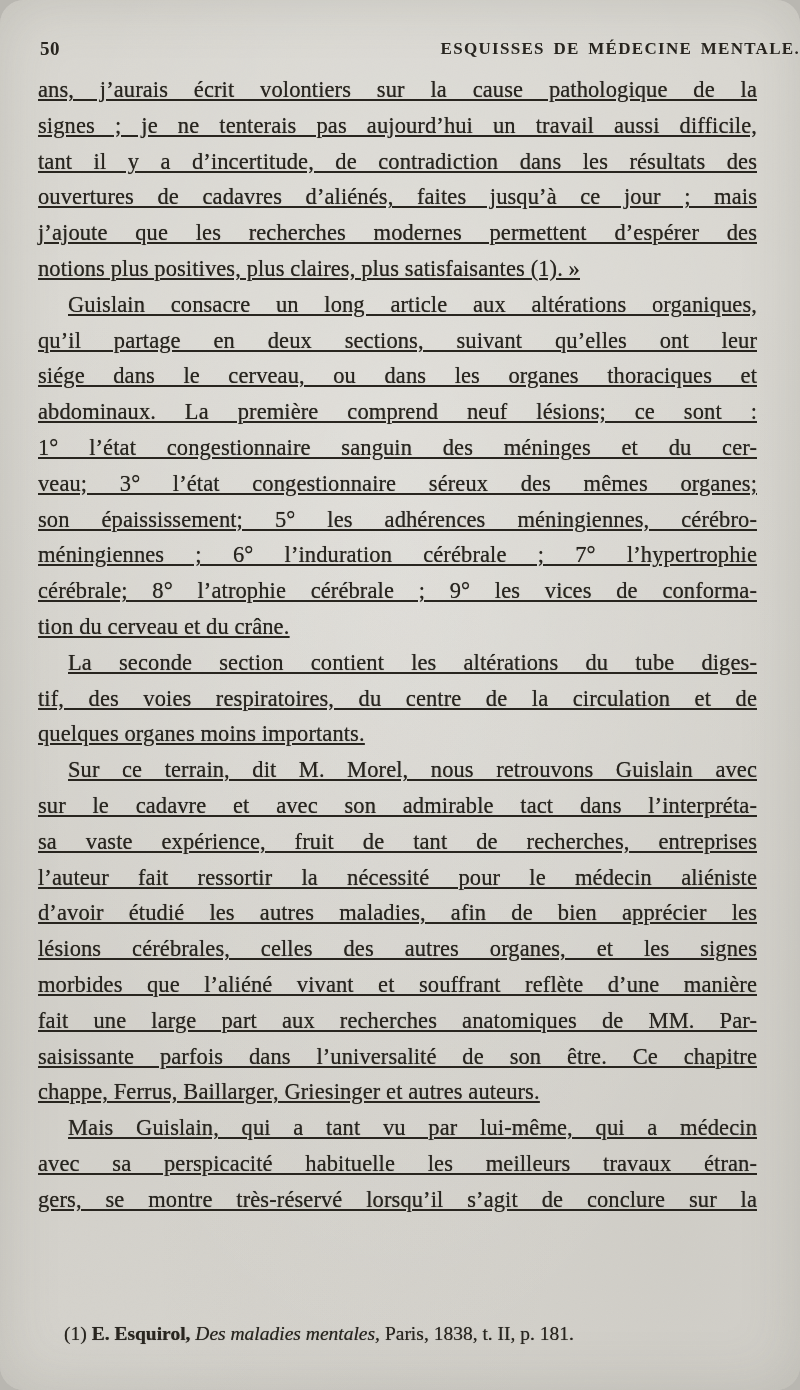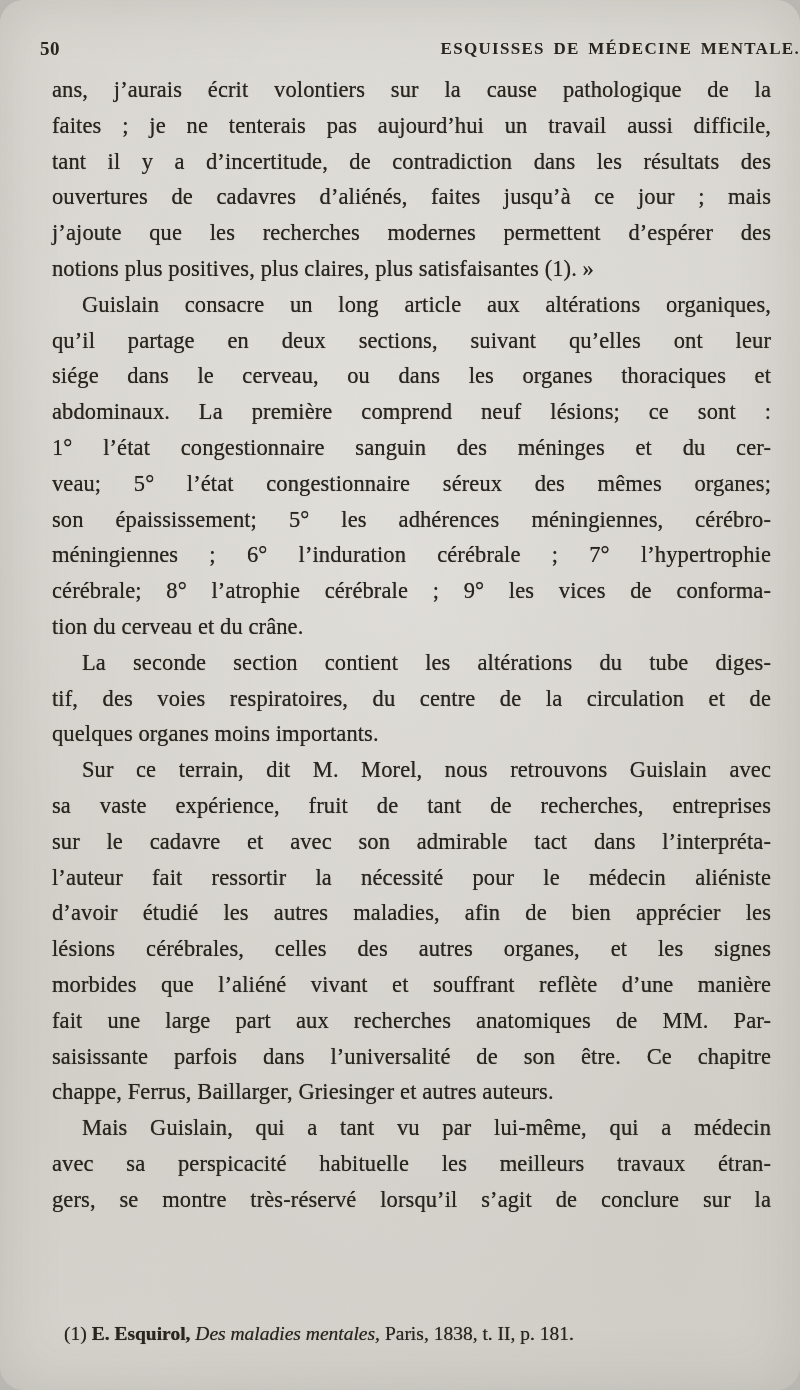--- a/index.html
+++ b/index.html
@@ -52,22 +52,23 @@
     top: 3px;
     text-align: right;
     font-size: 17px;
     font-weight: 700;
     letter-spacing: 1.3px;
     word-spacing: 3px;
   }
   .text-block {
     position: absolute;
     top: 72px;
-    left: 52px;
+    left: 38px;
     width: 719px;
+    text-decoration: underline;
   }
   .paragraph { margin: 0; padding: 0; }
   .line {
     font-size: 22.5px;
     line-height: 35.8px;
     height: 35.8px;
     white-space: normal;
     text-align: justify;
     text-align-last: justify;
     letter-spacing: 0.1px;
@@ -110,47 +111,47 @@
 
   <div class="header">
     <span class="page-number">50</span>
     <div class="running-title">ESQUISSES DE MÉDECINE MENTALE.</div>
   </div>
 
   <div class="text-block">
 
   <div class="paragraph">
         <div class="line">ans, j’aurais écrit volontiers sur la cause pathologique de la</div>
-        <div class="line">faites ; je ne tenterais pas aujourd’hui un travail aussi difficile,</div>
+        <div class="line">signes ; je ne tenterais pas aujourd’hui un travail aussi difficile,</div>
         <div class="line">tant il y a d’incertitude, de contradiction dans les résultats des</div>
         <div class="line">ouvertures de cadavres d’aliénés, faites jusqu’à ce jour ; mais</div>
         <div class="line">j’ajoute que les recherches modernes permettent d’espérer des</div>
         <div class="line endline">notions plus positives, plus claires, plus satisfaisantes (1). »</div>
       </div>
       <div class="paragraph indent">
         <div class="line">Guislain consacre un long article aux altérations organiques,</div>
         <div class="line">qu’il partage en deux sections, suivant qu’elles ont leur</div>
         <div class="line">siége dans le cerveau, ou dans les organes thoraciques et</div>
         <div class="line">abdominaux. La première comprend neuf lésions; ce sont :</div>
         <div class="line">1° l’état congestionnaire sanguin des méninges et du cer-</div>
-        <div class="line">veau; 5° l’état congestionnaire séreux des mêmes organes;</div>
+        <div class="line">veau; 3° l’état congestionnaire séreux des mêmes organes;</div>
         <div class="line">son épaississement; 5° les adhérences méningiennes, cérébro-</div>
         <div class="line">méningiennes ; 6° l’induration cérébrale ; 7° l’hypertrophie</div>
         <div class="line">cérébrale; 8° l’atrophie cérébrale ; 9° les vices de conforma-</div>
         <div class="line endline">tion du cerveau et du crâne.</div>
       </div>
       <div class="paragraph indent">
         <div class="line">La seconde section contient les altérations du tube diges-</div>
         <div class="line">tif, des voies respiratoires, du centre de la circulation et de</div>
         <div class="line endline">quelques organes moins importants.</div>
       </div>
       <div class="paragraph indent">
         <div class="line">Sur ce terrain, dit M. Morel, nous retrouvons Guislain avec</div>
+        <div class="line">sur le cadavre et avec son admirable tact dans l’interpréta-</div>
         <div class="line">sa vaste expérience, fruit de tant de recherches, entreprises</div>
-        <div class="line">sur le cadavre et avec son admirable tact dans l’interpréta-</div>
         <div class="line">l’auteur fait ressortir la nécessité pour le médecin aliéniste</div>
         <div class="line">d’avoir étudié les autres maladies, afin de bien apprécier les</div>
         <div class="line">lésions cérébrales, celles des autres organes, et les signes</div>
         <div class="line">morbides que l’aliéné vivant et souffrant reflète d’une manière</div>
         <div class="line">fait une large part aux recherches anatomiques de MM. Par-</div>
         <div class="line">saisissante parfois dans l’universalité de son être. Ce chapitre</div>
         <div class="line endline">chappe, Ferrus, Baillarger, Griesinger et autres auteurs.</div>
       </div>
       <div class="paragraph indent">
         <div class="line">Mais Guislain, qui a tant vu par lui-même, qui a médecin</div>

